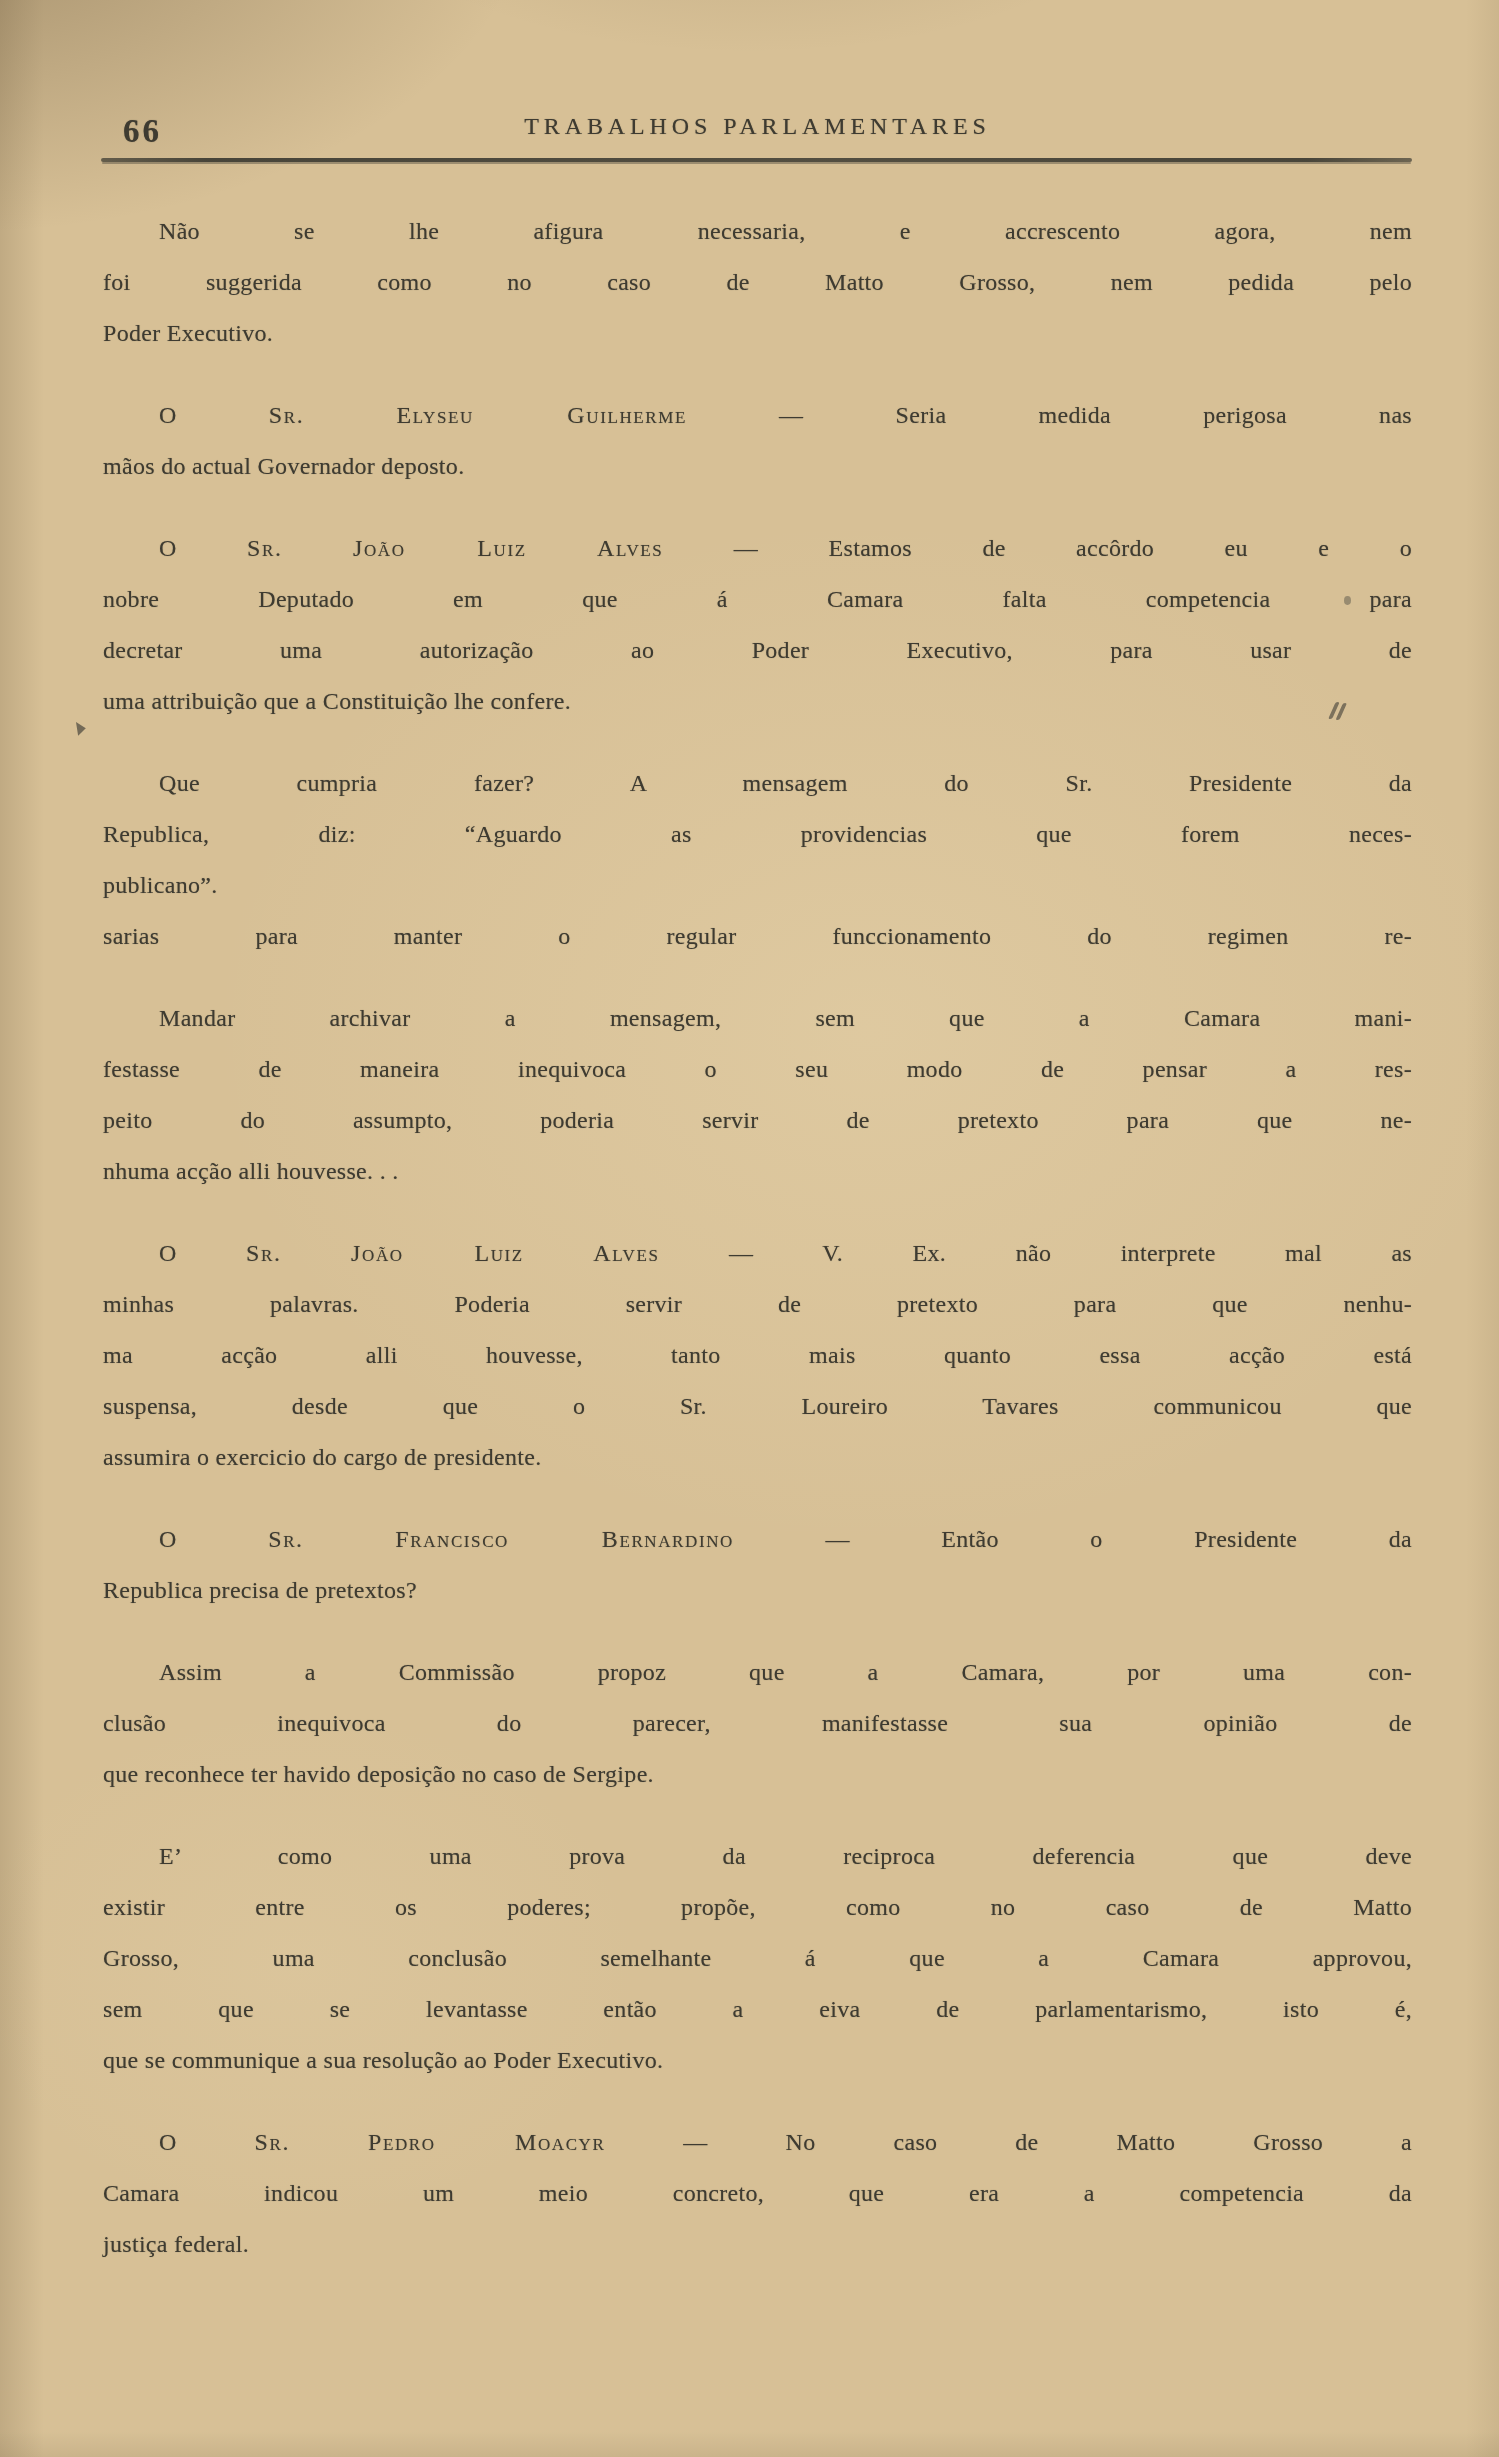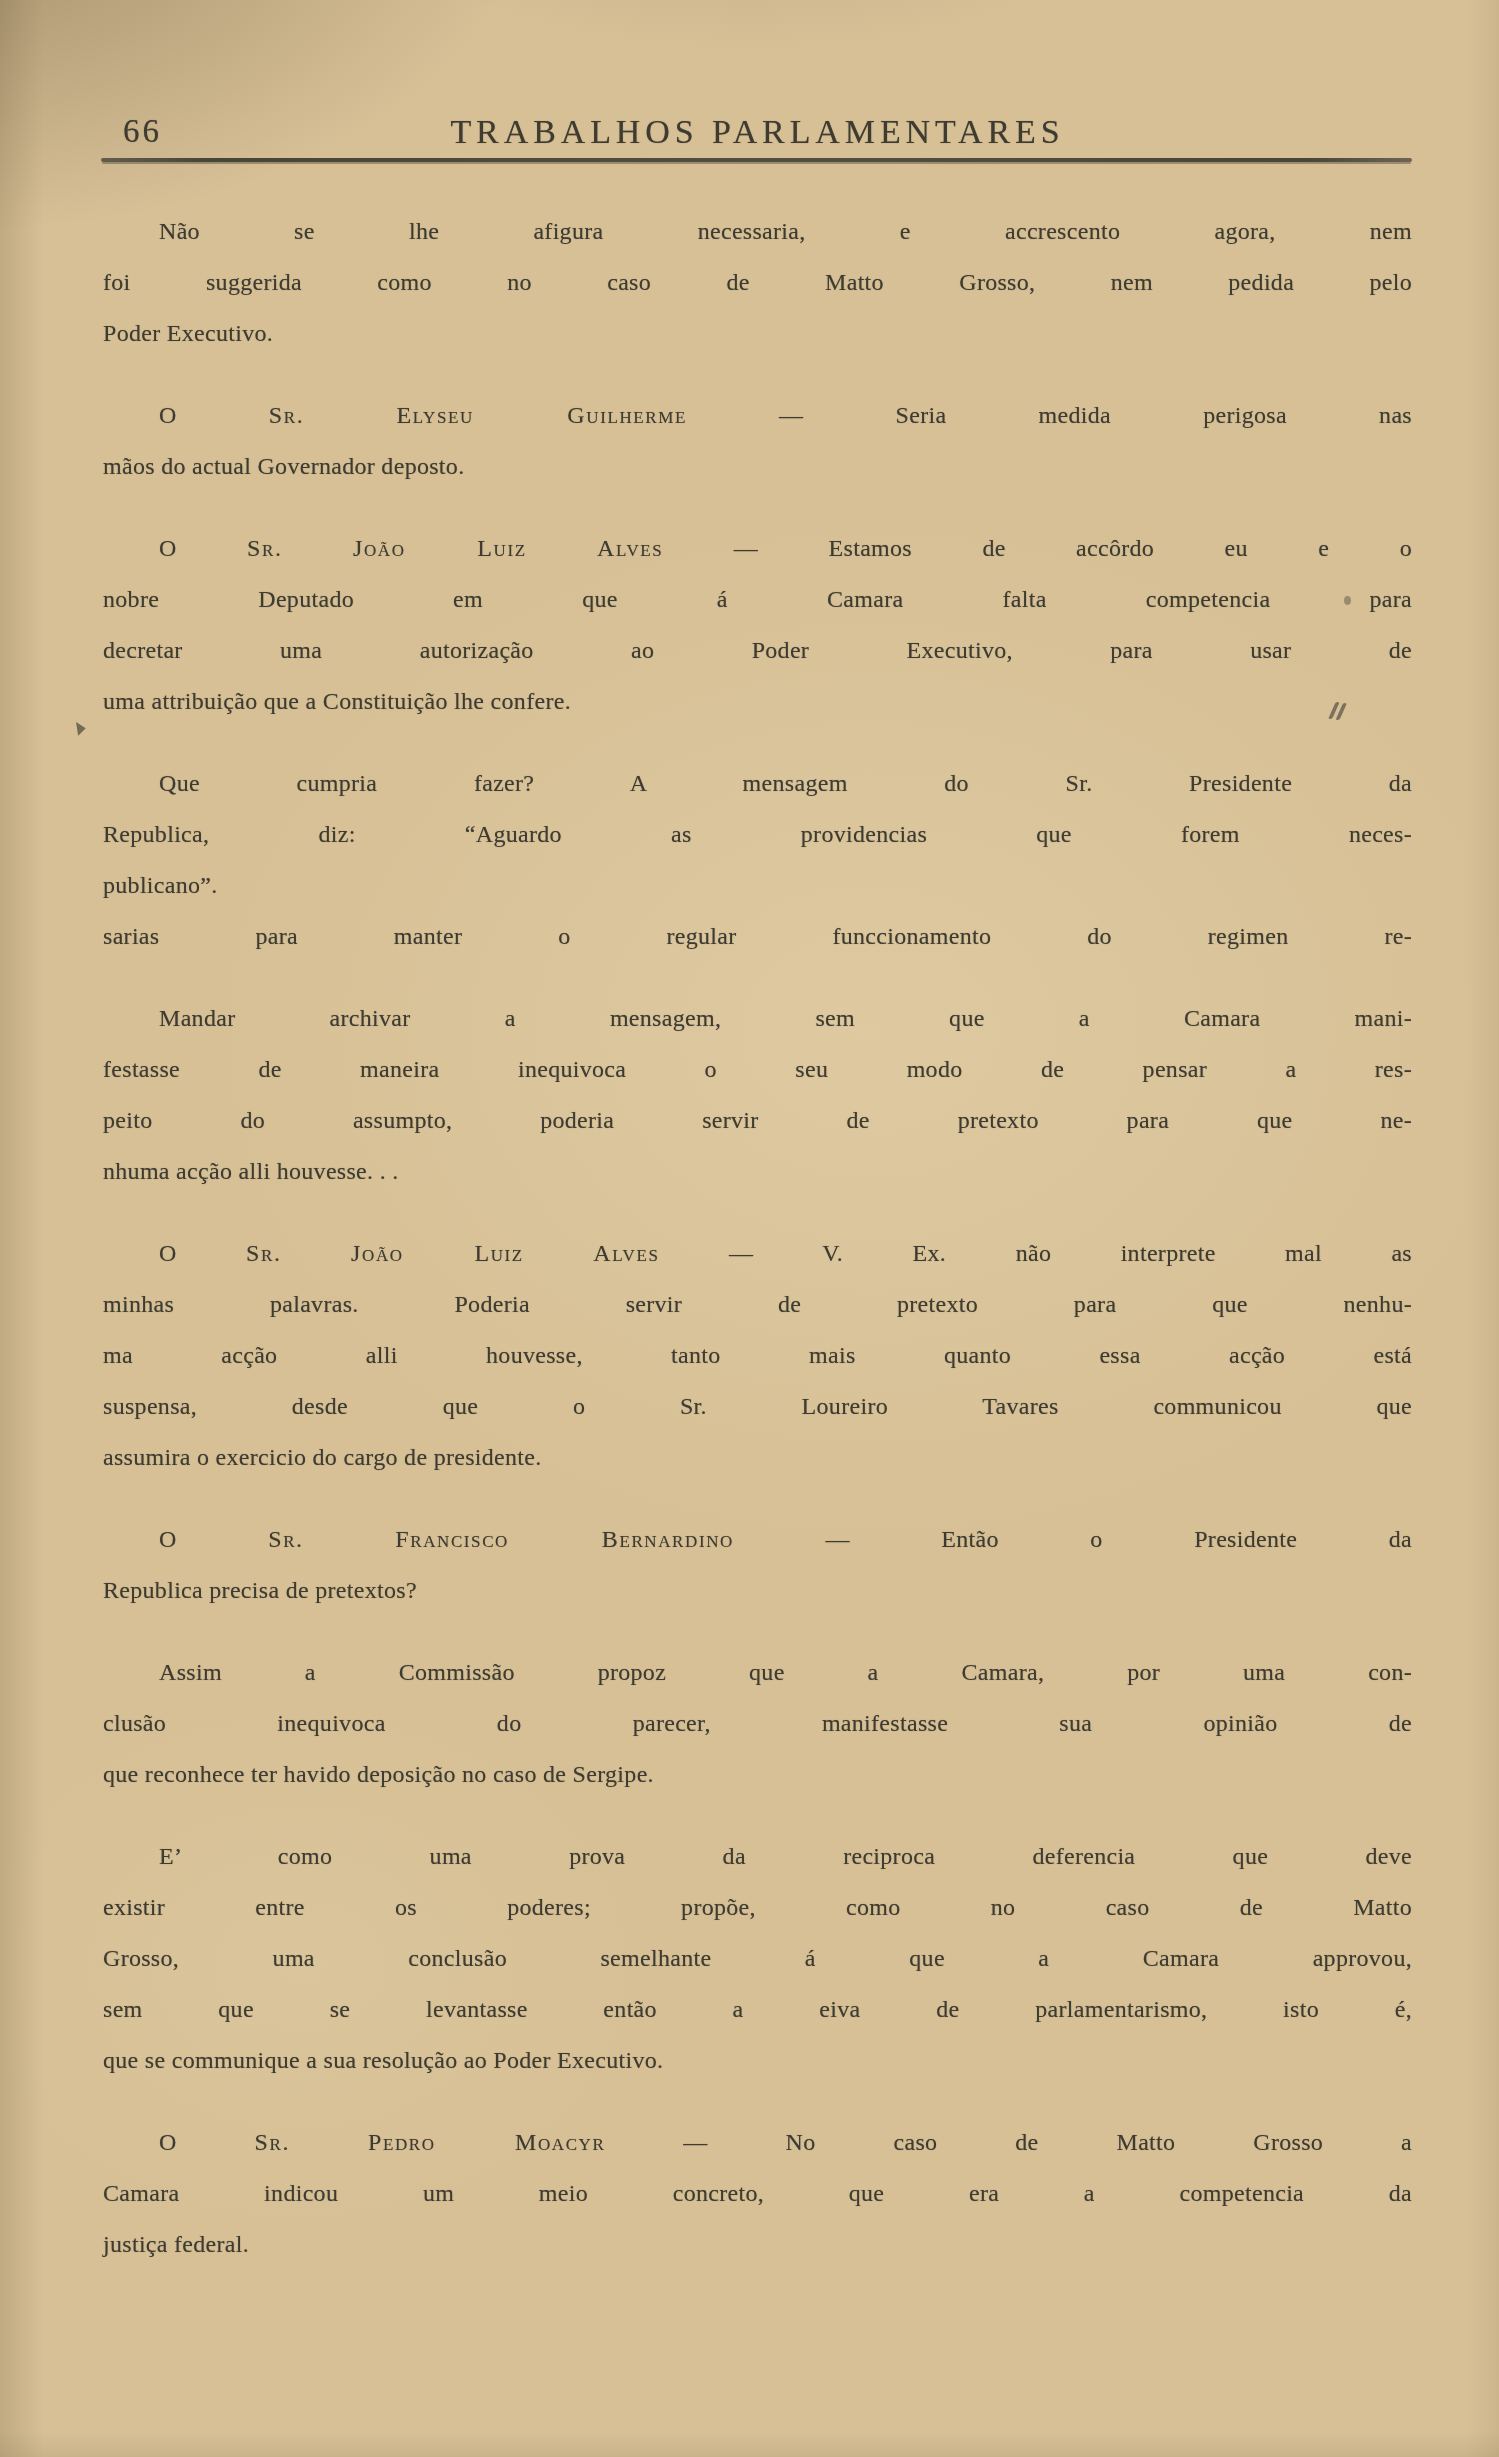--- a/index.html
+++ b/index.html
@@ -22,27 +22,28 @@
       radial-gradient(488px 371px at 20% 80%, rgba(240,224,186,0.15), rgba(240,224,186,0) 70%),
       var(--paper, #d7c096);
   }
   
   .page-number {
     position: absolute;
     left: 123px; top: 113px;
     font-size: 33px;
     letter-spacing: 2.9px;
     text-shadow: 0 0 1px rgba(62,59,49,0.55);
+    font-weight: bold;
   }
   .header-title {
     position: absolute;
     left: 103px; top: 113px;
     width: 1309px;
     text-align: center;
-    font-size: 34px;
+    font-size: 24px;
     letter-spacing: 4.9px;
     white-space: nowrap;
     text-shadow: 0 0 1px rgba(62,59,49,0.55);
   }
   .header-rule {
     position: absolute;
     left: 101px; top: 158px;
     width: 1311px; height: 3.9px;
     border-radius: 2px;
     background: linear-gradient(90deg,

